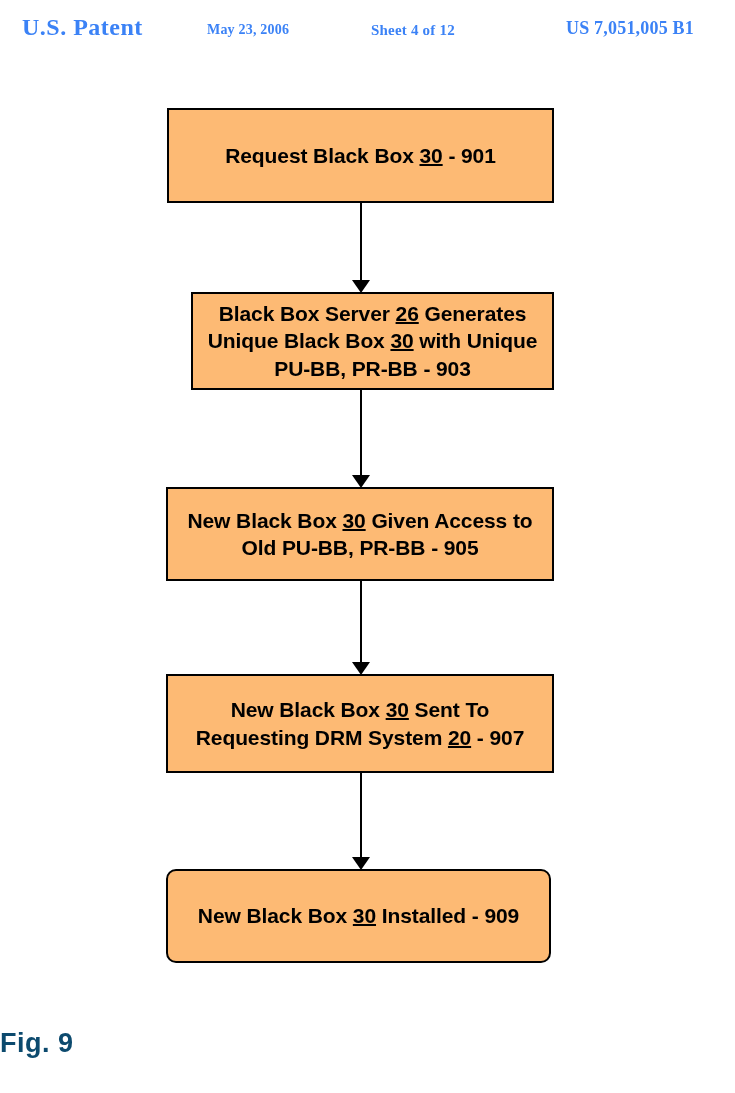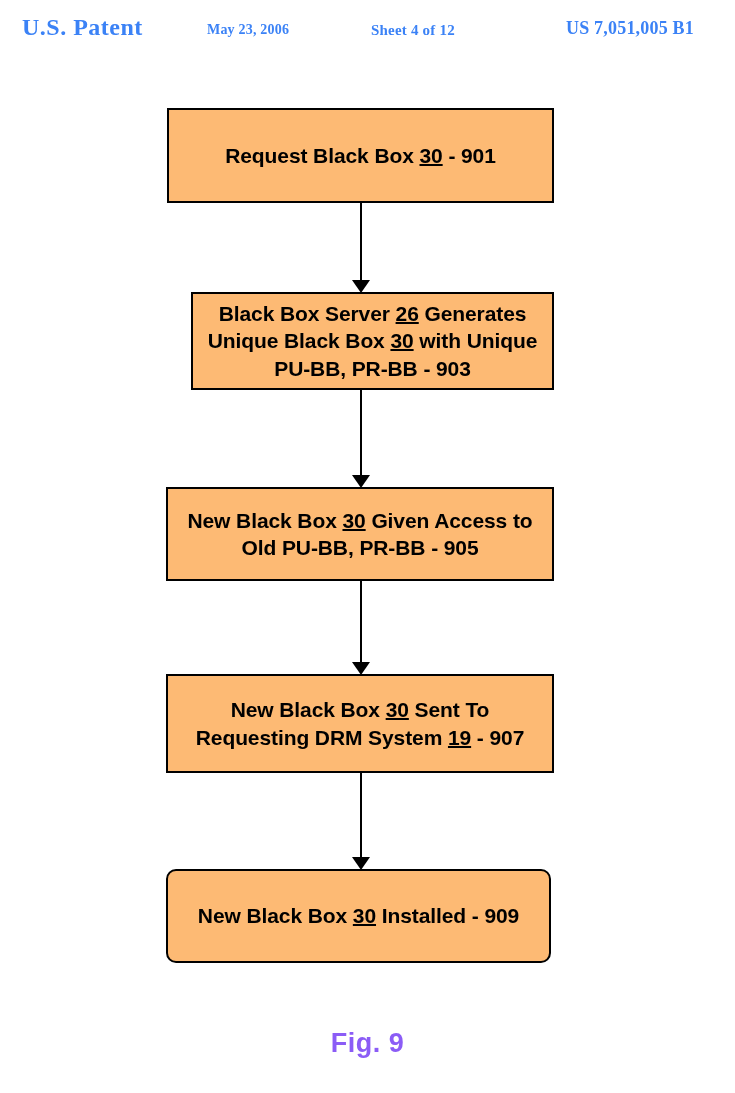--- a/index.html
+++ b/index.html
@@ -131,25 +131,24 @@
   #arrow-4 { left: 349px; top: 773px; height: 97px; }
   #arrow-4 .shaft { height: 85px; }
   #arrow-4 .head  { top: 84px; }
 
   
   #figure-caption {
     position: absolute;
     left: 0;
     top: 1028px;
     width: 735px;
-    text-align: center;
     font-family: "Liberation Sans", sans-serif;
     font-size: 27px;
     font-weight: bold;
-    color: #8b5cf6;
+    color: #0c4a6e;
     letter-spacing: 0.5px;
   }
 </style>
 </head>
 <body>
 
 <div id="patent-header">
   <div class="hdr-text" id="hdr-office">U.S. Patent</div>
   <div class="hdr-text" id="hdr-date">May 23, 2006</div>
   <div class="hdr-text" id="hdr-sheet">Sheet 4 of 12</div>
@@ -179,21 +178,21 @@
   <div class="flow-box" id="box-905">
     <span class="flow-box-label">New Black Box <u>30</u> Given Access to Old PU-BB, PR-BB - 905</span>
   </div>
 
   <div class="flow-arrow" id="arrow-3">
     <div class="shaft"></div>
     <div class="head"></div>
   </div>
 
   <div class="flow-box" id="box-907">
-    <span class="flow-box-label">New Black Box <u>30</u> Sent To Requesting DRM System <u>19</u> - 907</span>
+    <span class="flow-box-label">New Black Box <u>30</u> Sent To Requesting DRM System <u>20</u> - 907</span>
   </div>
 
   <div class="flow-arrow" id="arrow-4">
     <div class="shaft"></div>
     <div class="head"></div>
   </div>
 
   <div class="flow-box" id="box-909">
     <span class="flow-box-label">New Black Box <u>30</u> Installed - 909</span>
   </div>

